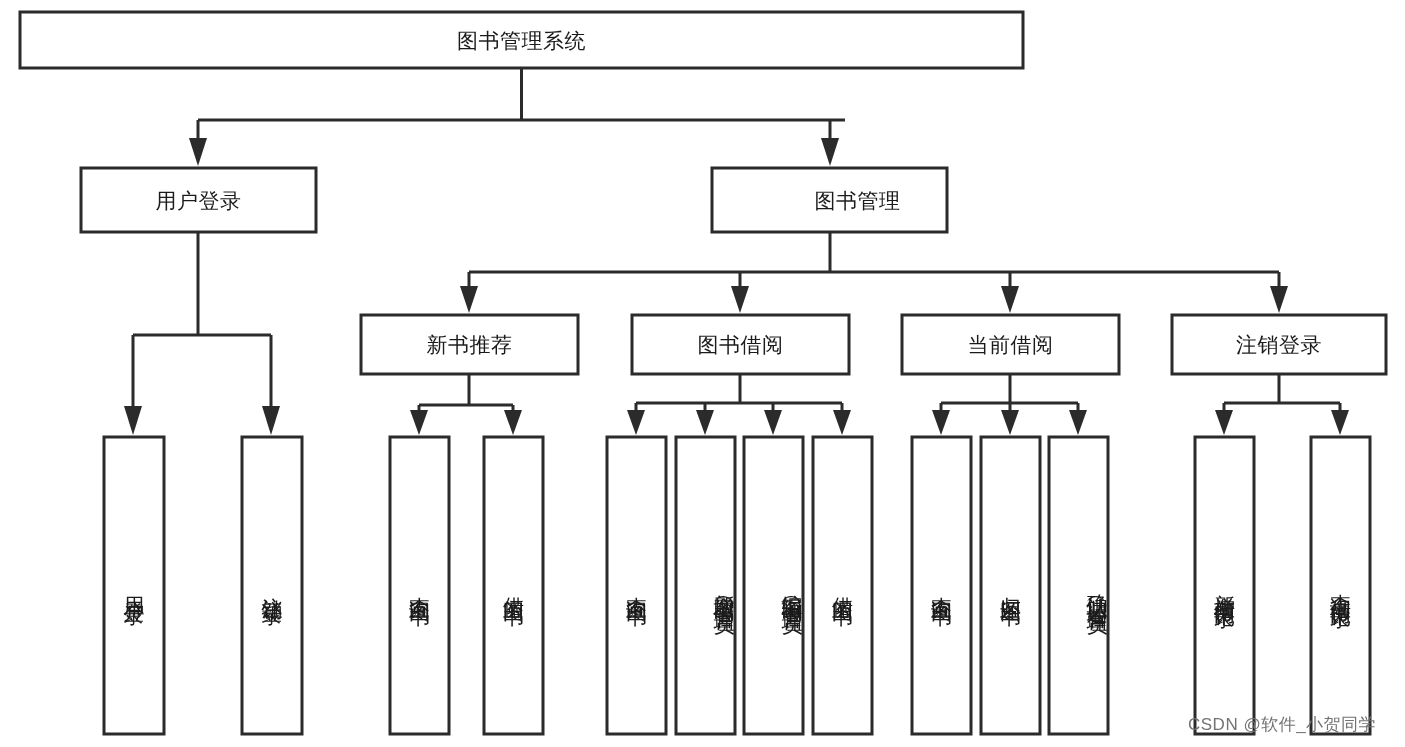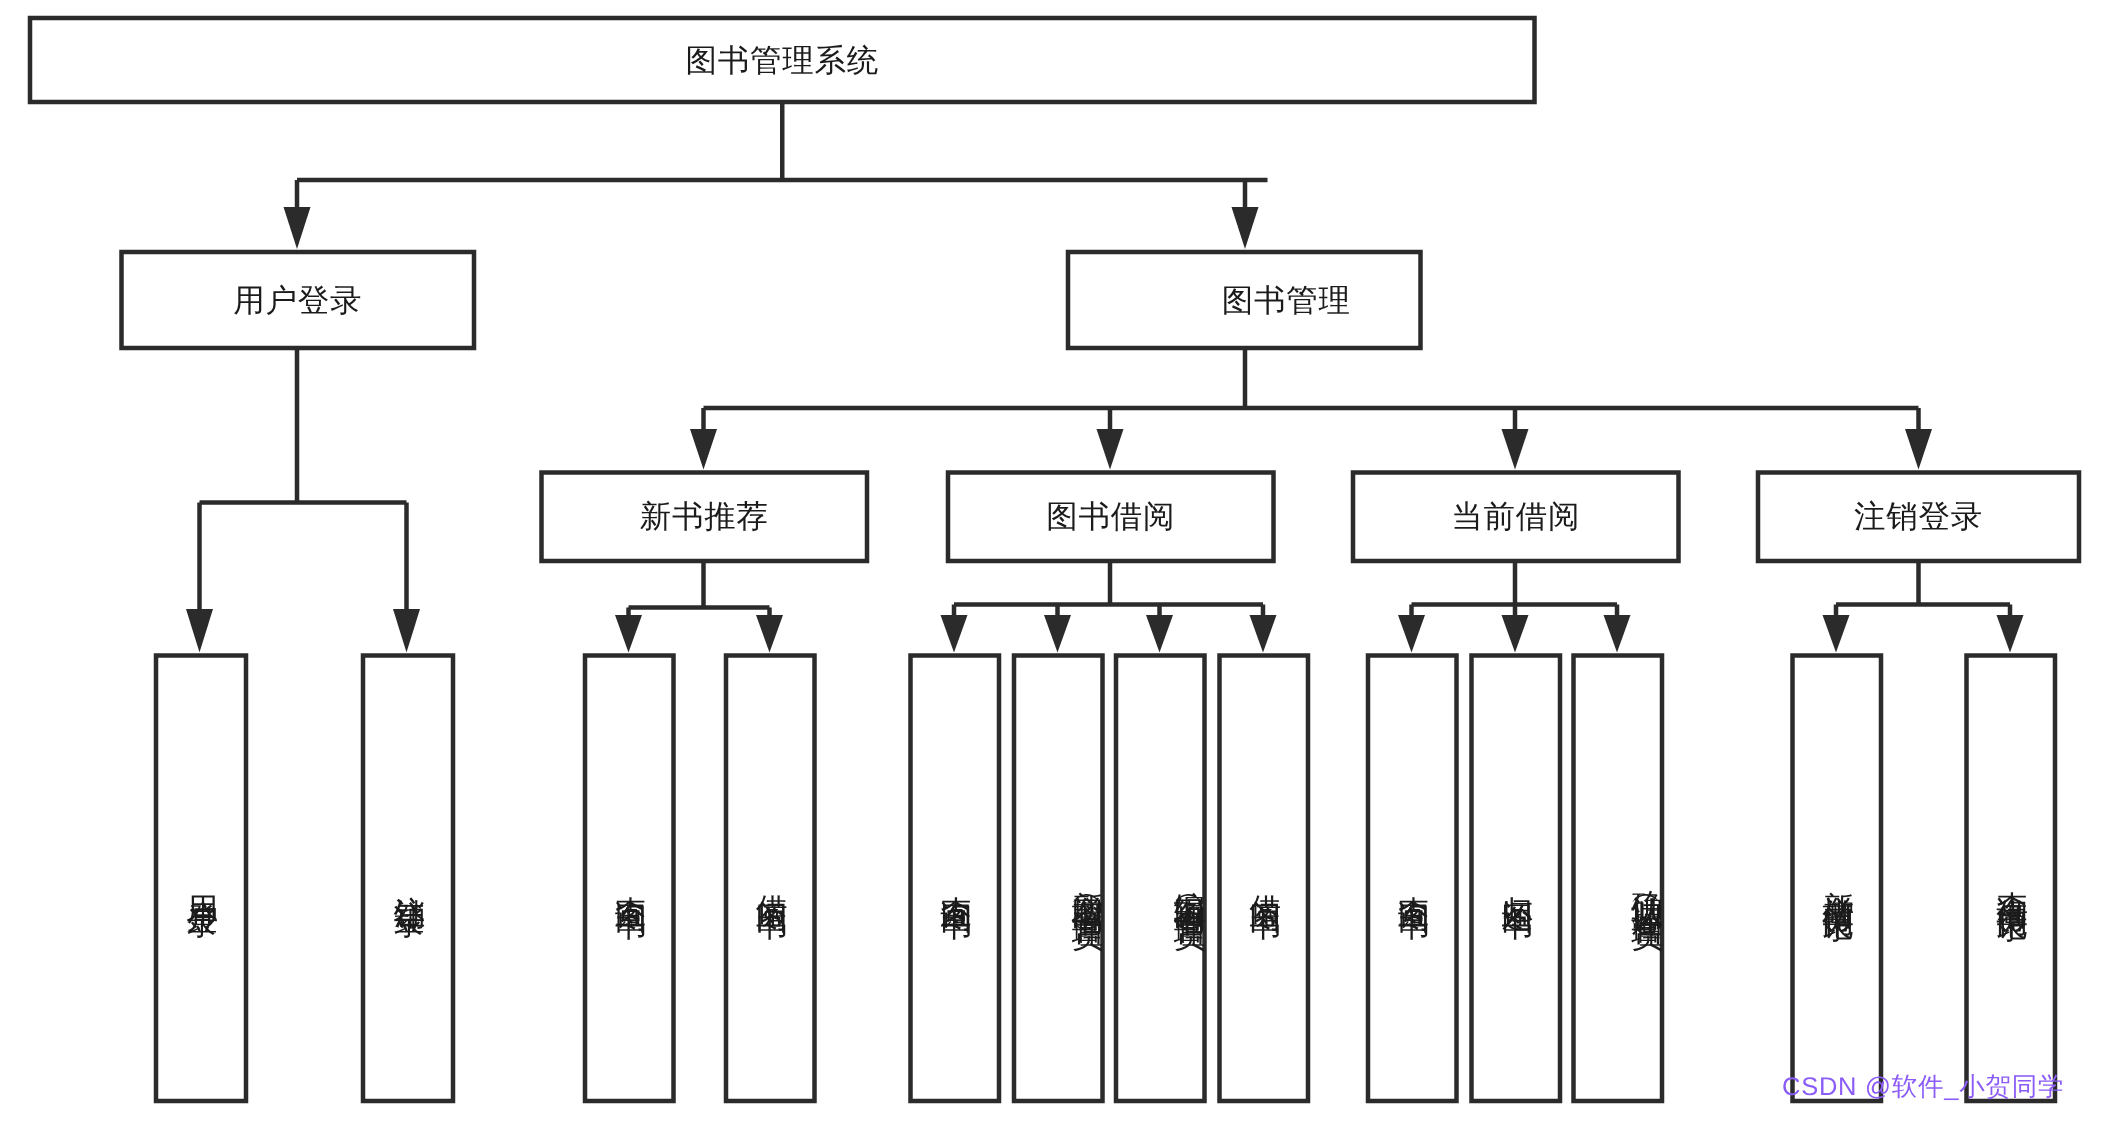--- a/index.html
+++ b/index.html
@@ -64,21 +64,21 @@
     letter-spacing: 3px;
     line-height: 1.05;
     white-space: nowrap;
     overflow: hidden;
   }
   .watermark {
     position: absolute;
     left: 1188px;
     top: 713px;
     font-size: 17px;
-    color: #8b5cf6;
+    color: #737373;
     white-space: nowrap;
     letter-spacing: 0.5px;
   }
 </style>
 </head>
 <body>
 
 <div id="diagram-root">
 
   <svg class="diagram-canvas" viewBox="0 0 1405 747">

